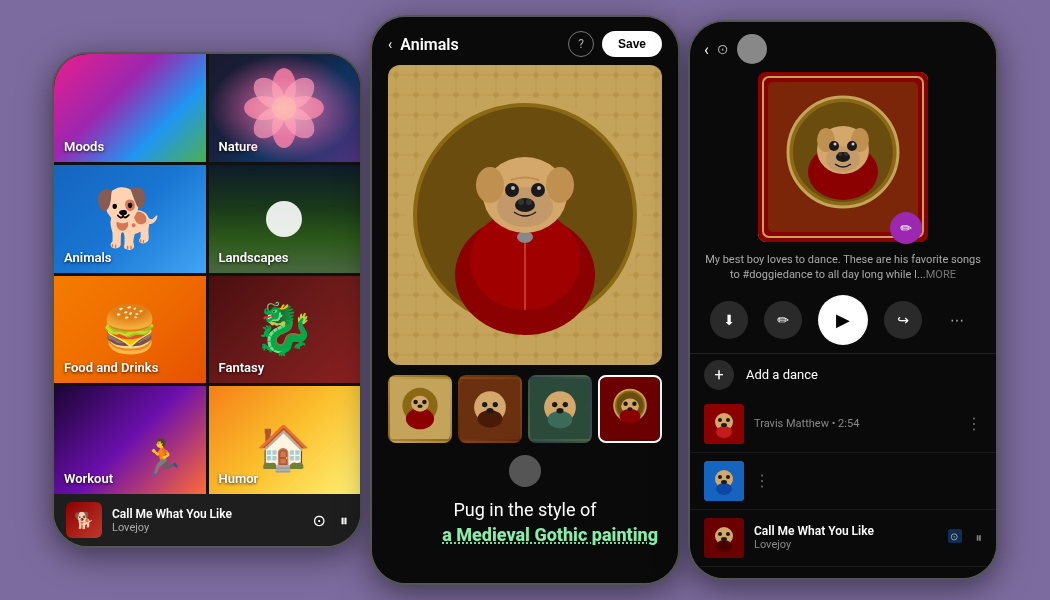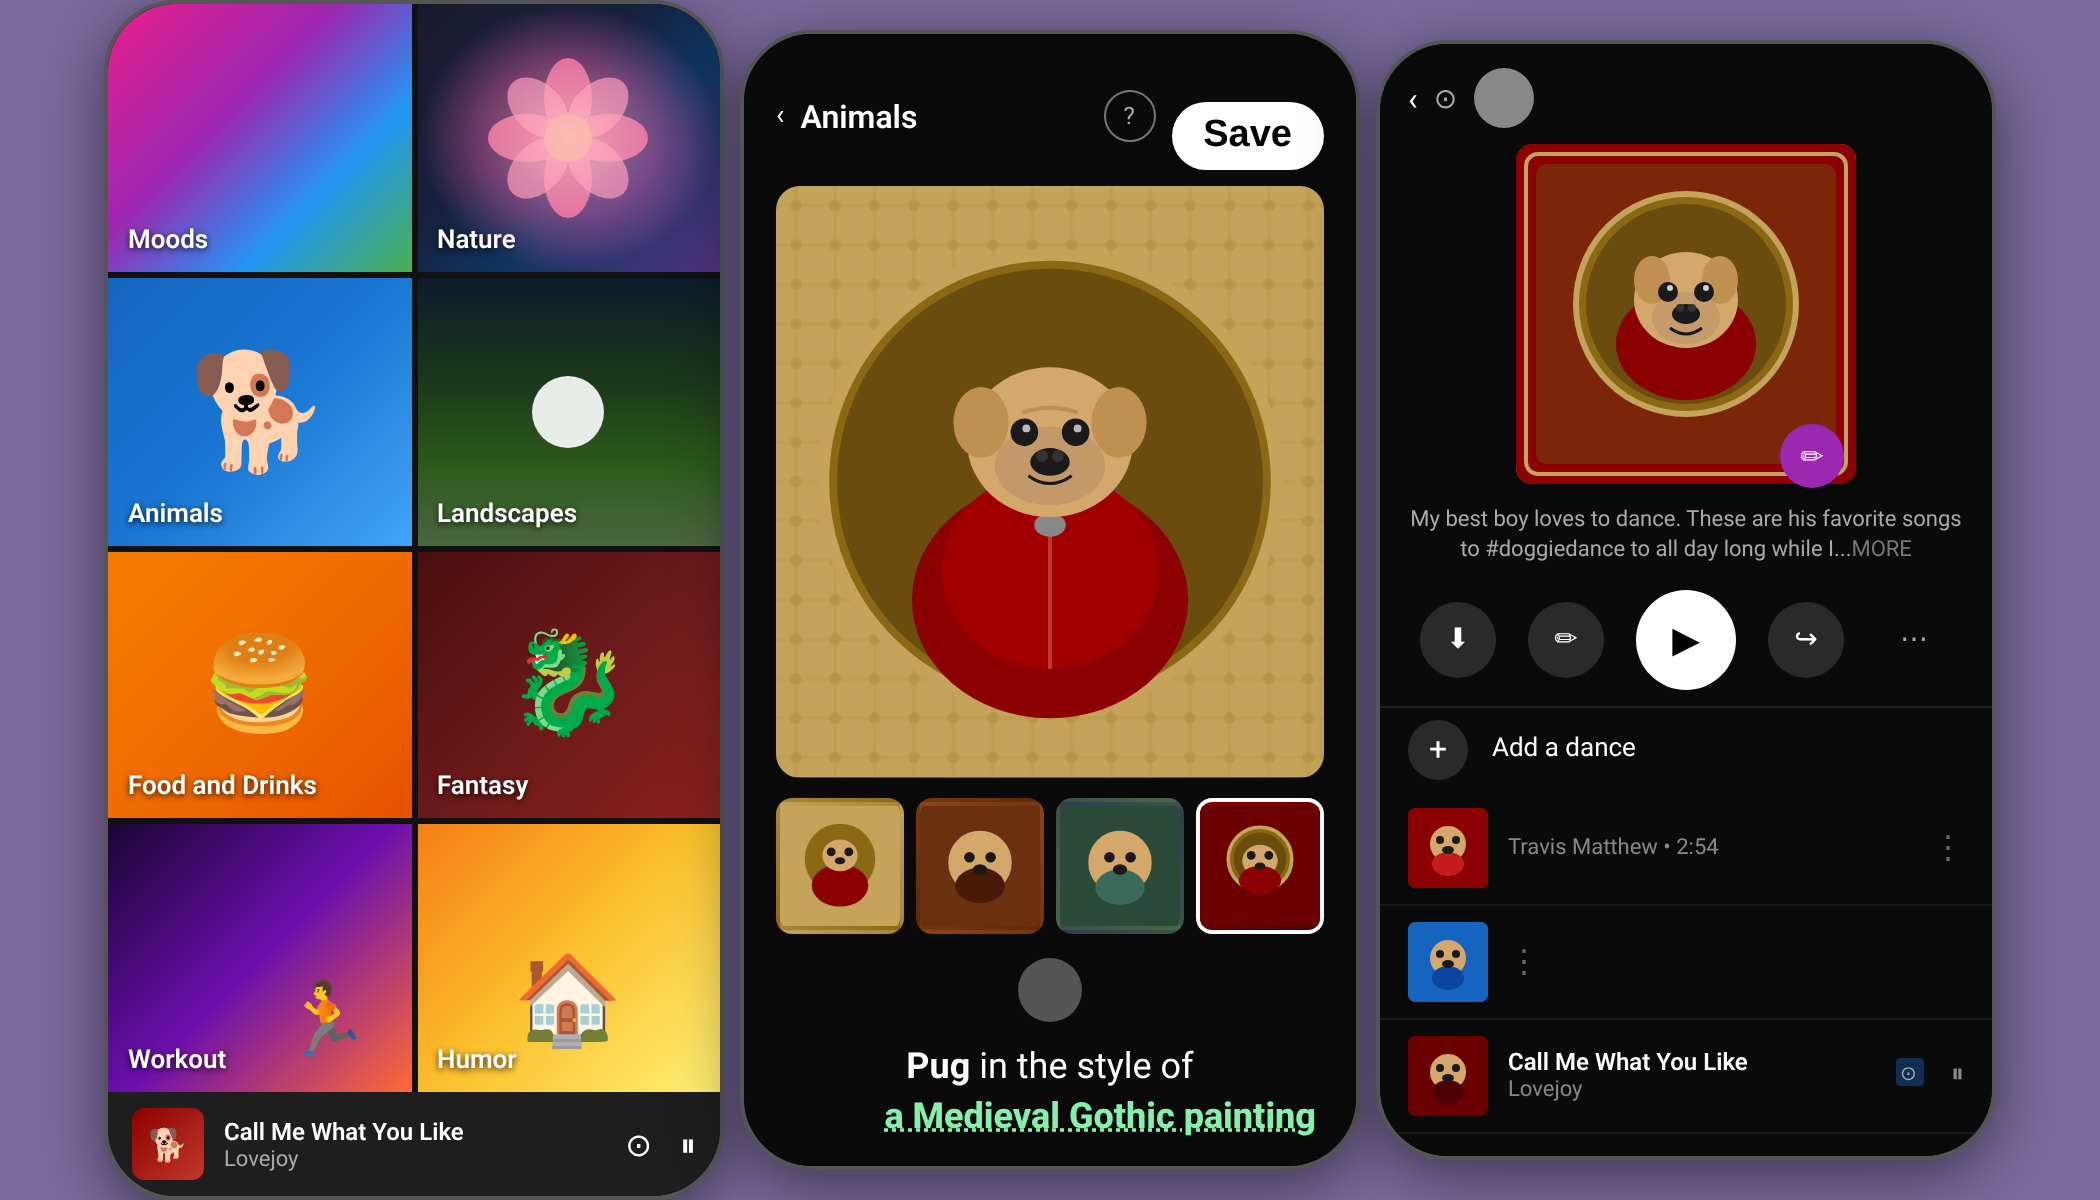--- a/index.html
+++ b/index.html
@@ -26,21 +26,21 @@
       background: #111;
       border-radius: 36px;
       overflow: hidden;
       position: relative;
       border: 2px solid #555;
       box-shadow: 0 8px 32px rgba(0,0,0,0.5);
     }
 
     .phone-left {
       width: 310px;
-      height: 600px;
+      height: 496px;
     }
 
     .phone-middle {
       width: 310px;
       height: 570px;
     }
 
     .phone-right {
       width: 310px;
       height: 560px;
@@ -197,24 +197,23 @@
       justify-content: center;
       font-size: 12px;
     }
 
     .save-btn {
       background: #fff;
       color: #000;
       border: none;
       border-radius: 20px;
       padding: 6px 16px;
-      font-size: 19px;
+      font-size: 12px;
       font-weight: 700;
       cursor: pointer;
-      margin-top: 20px;
     }
 
     .main-image-container {
       margin: 0 16px;
       border-radius: 12px;
       overflow: hidden;
       height: 300px;
       position: relative;
     }
 
@@ -281,21 +280,21 @@
       flex: 1;
     }
 
     .style-label-main {
       color: #fff;
       font-size: 18px;
       line-height: 1.4;
     }
 
     .style-label-bold {
-      font-weight: 700;
+      font-weight: 400;
     }
 
     .style-label-sub {
       color: #86efac;
       font-size: 18px;
       font-weight: 800;
       line-height: 1.4;
       text-decoration: underline;
       text-decoration-style: dotted;
       text-align: right;

